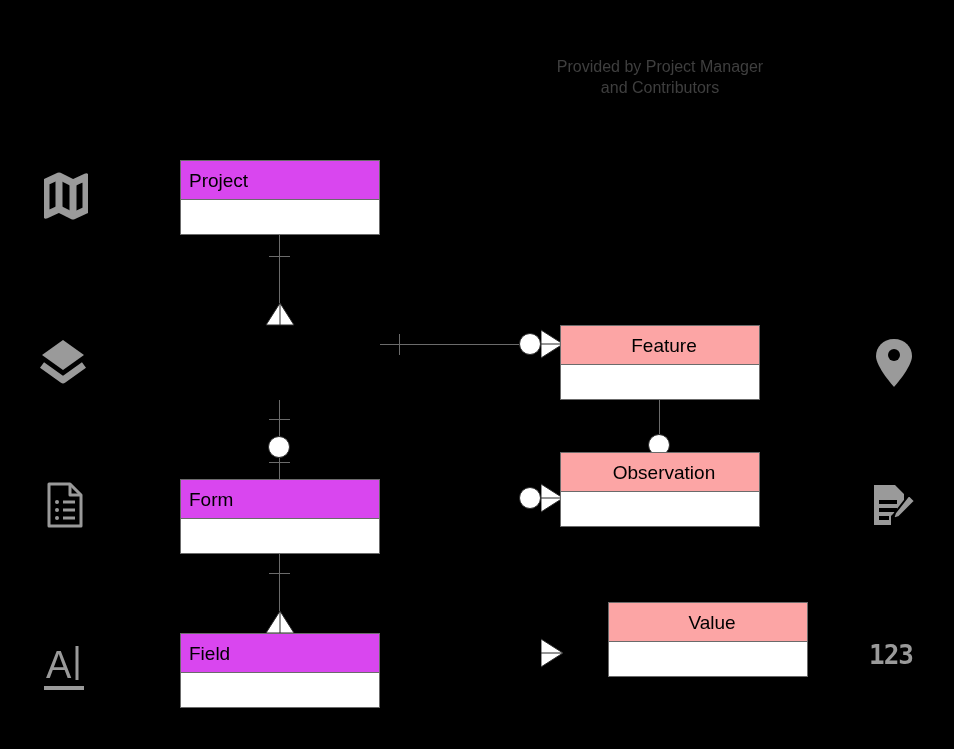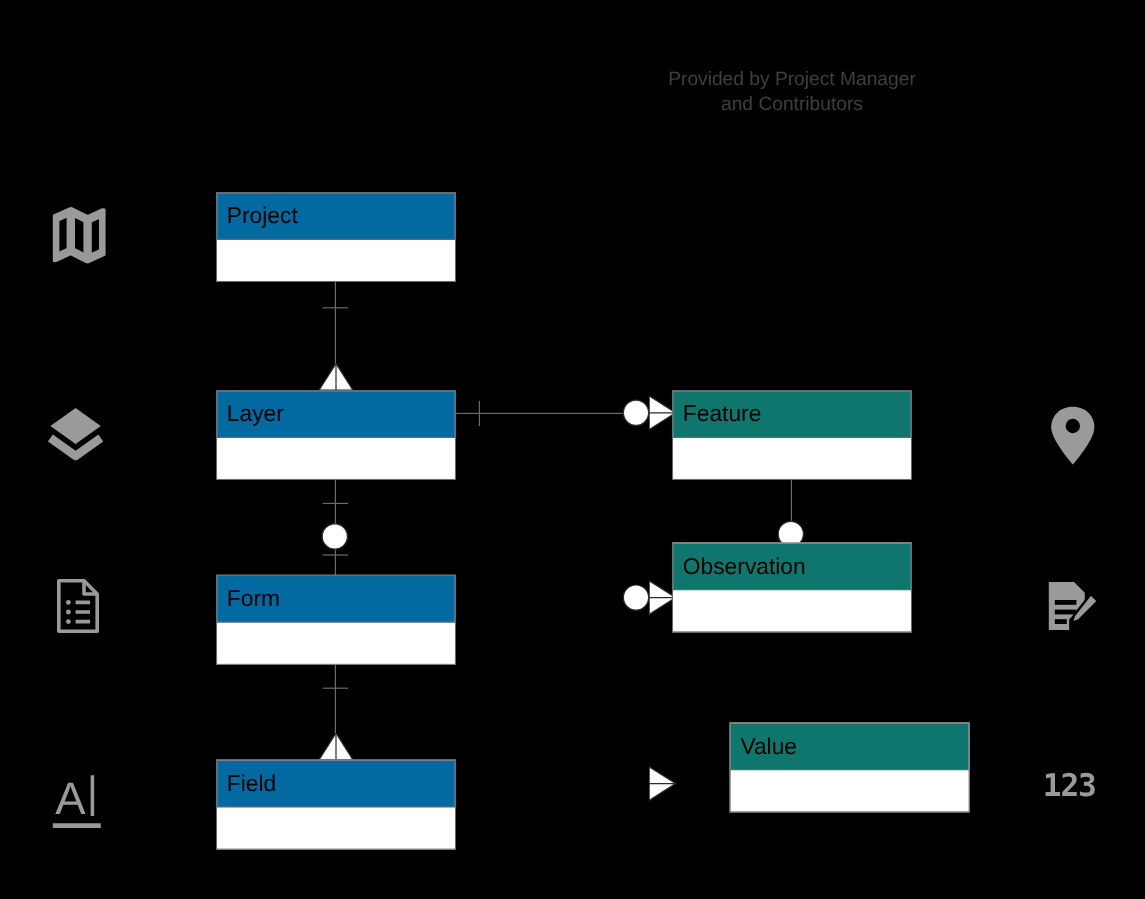--- a/index.html
+++ b/index.html
@@ -48,22 +48,22 @@
     box-sizing: border-box;
     border-bottom: 1px solid #6b6b6b;
     overflow: hidden;
     white-space: nowrap;
   }
   .entity .body {
     height: 34px;
     background: #ffffff;
     box-sizing: border-box;
   }
-  .entity.managed .title { background: #0369a1; }
-  .entity.provided .title { background: #0f766e; }
+  .entity.managed .title { background: #d946ef; }
+  .entity.provided .title { background: #fca5a5; text-align: center; }
 
   
   .vline {
     position: absolute;
     width: 1px;
     background: #6b6b6b;
   }
   .hline {
     position: absolute;
     height: 1px;
@@ -181,24 +181,20 @@
       <polygon points="22,16 0,2 0,30" fill="#ffffff" stroke="#2b2b2b" stroke-width="1"></polygon>
       <line x1="22" y1="16" x2="0" y2="16" stroke="#2b2b2b" stroke-width="1"></line>
     </svg>
   </div>
 
   <div class="entity managed" style="left:180px; top:160px;">
     <div class="title">Project</div>
     <div class="body"></div>
   </div>
 
-  <div class="entity managed" style="left:180px; top:325px;">
-    <div class="title">Layer</div>
-    <div class="body"></div>
-  </div>
 
   <div class="entity managed" style="left:180px; top:633px;">
     <div class="title">Field</div>
     <div class="body"></div>
   </div>
 
   <div class="entity managed" style="left:180px; top:479px;">
     <div class="title">Form</div>
     <div class="body"></div>
   </div>

